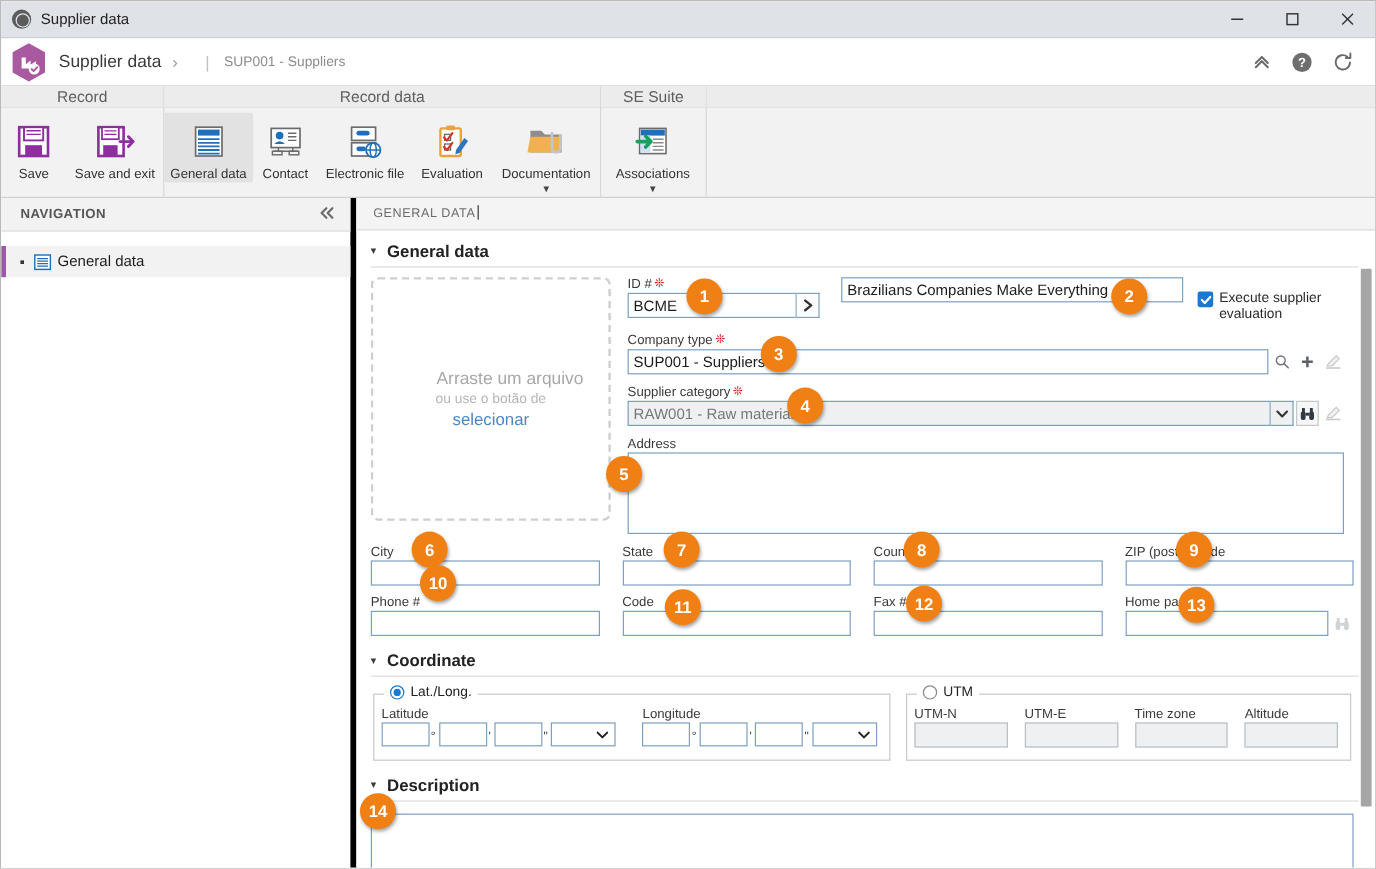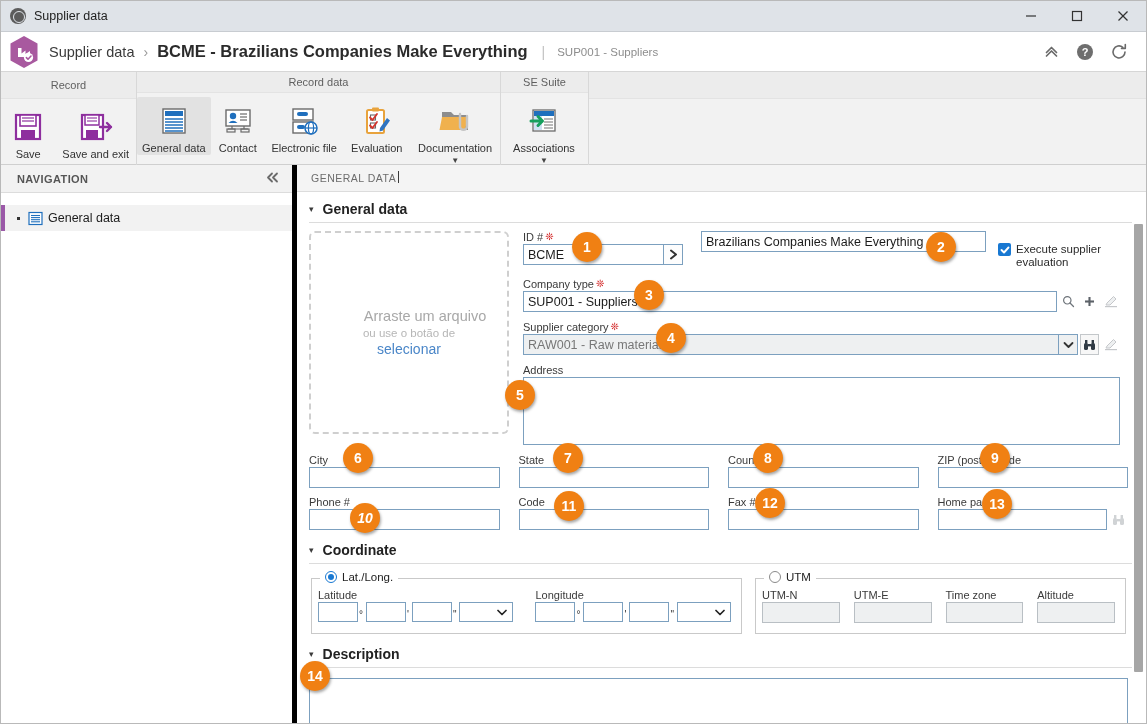--- a/index.html
+++ b/index.html
@@ -102,22 +102,22 @@
     position: relative;
   }
   .ribbon-group {
     display: flex;
     flex-direction: column;
     border-right: 1px solid #d8d8d8;
     height: 93px;
   }
   .ribbon-group.nolabel { border-right: none; }
   .rg-title {
-    height: 27px;
-    font-size: 11px;
+    height: 18px;
+    font-size: 13px;
     color: #5f5f5f;
     display: flex; align-items: center; justify-content: center;
     border-bottom: 1px solid #e3e3e3;
     background: #ececec;
   }
   .rg-items {
     flex: 1;
     display: flex;
     align-items: flex-start;
     padding-top: 4px;
@@ -417,21 +417,20 @@
     <div class="hexlogo">
       <svg width="30" height="34" viewBox="0 0 30 34">
         <polygon points="15,1 28.5,8.5 28.5,25.5 15,33 1.5,25.5 1.5,8.5" fill="#a8599f"></polygon>
         <path d="M9 13 L9 22 L21 22 L21 16 L16.5 19 L16.5 15.5 L12.5 18.5 L12.5 13 Z" fill="#ffffff"></path>
         <circle cx="19.5" cy="22.5" r="4.6" fill="#ffffff"></circle>
         <path d="M17.4 22.6 L19 24.2 L22 21" stroke="#a8599f" stroke-width="1.6" fill="none" stroke-linecap="round" stroke-linejoin="round"></path>
       </svg>
     </div>
     <span class="crumb-root">Supplier data</span>
     <span class="crumb-sep">›</span>
-    <span class="crumb-main">BCME - Brazilians Companies Make Everything</span>
     <span class="crumb-pipe">|</span>
     <span class="crumb-sub">SUP001 - Suppliers</span>
 
     <div class="header-actions">
       <span class="hdr-ico">
         <svg width="17" height="17" viewBox="0 0 17 17">
           <path d="M3.5 9.5 L8.5 4.5 L13.5 9.5" stroke="#6a6a6a" stroke-width="1.7" fill="none" stroke-linecap="round" stroke-linejoin="round"></path>
           <path d="M3.5 13 L8.5 8 L13.5 13" stroke="#6a6a6a" stroke-width="1.7" fill="none" stroke-linecap="round" stroke-linejoin="round"></path>
         </svg>
       </span>
@@ -881,20 +880,20 @@
   <div id="callout-layer">
       <div class="badge b30" style="left: 571px; top: 231px;">1</div>
       <div class="badge b30" style="left: 925px; top: 231px;">2</div>
       <div class="badge b30" style="left: 633px; top: 279px;">3</div>
       <div class="badge b30" style="left: 655px; top: 322px;">4</div>
       <div class="badge b30" style="left: 504px; top: 379px;">5</div>
       <div class="badge b30" style="left: 342px; top: 442px;">6</div>
       <div class="badge b30" style="left: 552px; top: 442px;">7</div>
       <div class="badge b30" style="left: 752px; top: 442px;">8</div>
       <div class="badge b30" style="left: 979px; top: 442px;">9</div>
-      <div class="badge b30" style="left: 349px; top: 502px; font-style: italic;">10</div>
+      <div class="badge b30" style="left: 349px; top: 470px;">10</div>
       <div class="badge b30" style="left: 553px; top: 490px;">11</div>
       <div class="badge b30" style="left: 754px; top: 487px;">12</div>
       <div class="badge b30" style="left: 981px; top: 488px;">13</div>
       <div class="badge b30" style="left: 299px; top: 660px;">14</div>
     </div>
 
 </div>
 
 </body></html>

